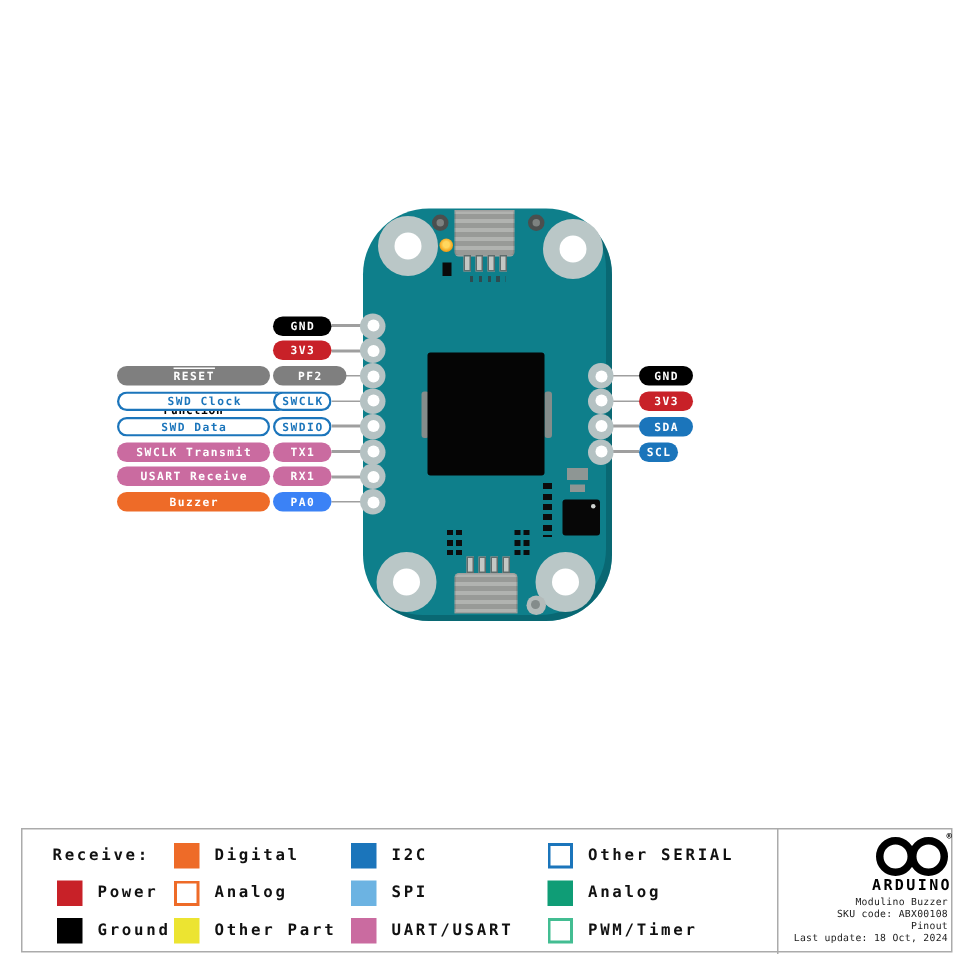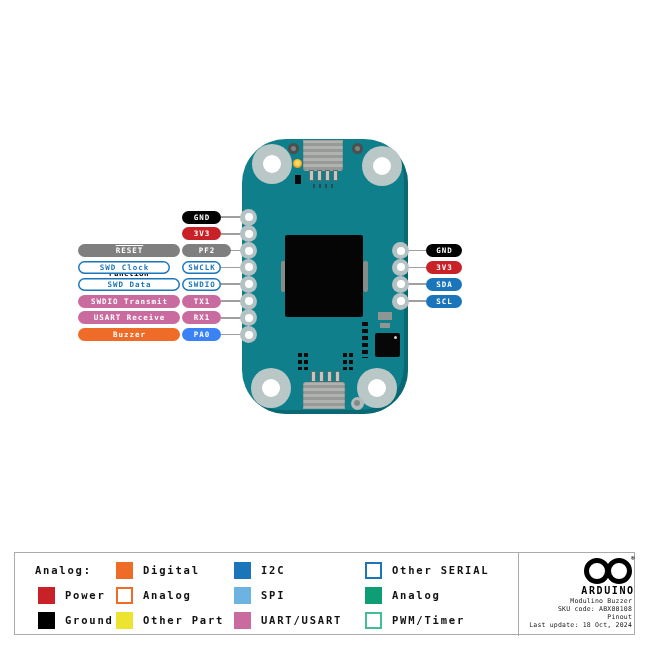--- a/index.html
+++ b/index.html
@@ -91,21 +91,21 @@
   <div class="abs mpin" style="left:310.5px;top:371px;"></div>
   <div class="abs mpin" style="left:318.5px;top:371px;"></div>
   <div class="abs mpin" style="left:326.5px;top:371px;"></div>
   <div class="abs mpin" style="left:334.5px;top:371px;"></div>
   <div class="abs conn" style="left:303px;top:382px;width:42px;height:27px;border-radius:3px 3px 0 0;"></div>
 
   <div class="abs fn-header" style="left:78px;top:229px;margin-top:40px;">Function</div>
 
   <div class="abs" style="left:14px;top:552px;width:619px;height:81px;border:1.5px solid #ababab;background:#fff;"></div>
   <div class="abs" style="left:518px;top:552px;width:0;height:84px;border-left:1.5px solid #ababab;"></div>
-  <div class="abs leg-label" style="left:35px;top:561.5px;">Analog:</div>
+  <div class="abs leg-label" style="left:35px;top:561.5px;">Receive:</div>
 
   <div class="abs" style="left:584px;top:558px;width:48px;height:26px;">
     <div class="ring" style="left:0;top:0;"></div>
     <div class="ring" style="left:22px;top:0;"></div>
     <div class="abs" style="left:8px;top:11.8px;width:10px;height:2.6px;background:#fff;"></div>
     <div class="abs" style="left:30px;top:11.8px;width:10px;height:2.6px;background:#fff;"></div>
     <div class="abs" style="left:33.7px;top:8px;width:2.6px;height:10px;background:#fff;"></div>
     <div class="abs" style="left:47px;top:-4px;font-size:6px;font-weight:bold;color:#000;">®</div>
   </div>
   <div class="abs" style="left:578px;top:585px;width:60px;text-align:center;font-size:10px;font-weight:bold;letter-spacing:1.6px;color:#000;">ARDUINO</div>
@@ -126,33 +126,33 @@
     <div class="abs pad" style="left: 240px; top: 225.3px;">
       <div class="abs pad-hole"></div>
     </div>
     <div class="abs leader" style="left: 221px; top: 249.85px; width: 28px;"></div>
     <div class="abs pill overline" style="left: 78px; top: 244.1px; width: 102px; background: rgb(127, 127, 127); color: rgb(255, 255, 255);">RESET</div>
     <div class="abs pill" style="left: 182px; top: 244.1px; width: 49px; background: rgb(127, 127, 127); color: rgb(255, 255, 255);">PF2</div>
     <div class="abs pad" style="left: 240px; top: 242.1px;">
       <div class="abs pad-hole"></div>
     </div>
     <div class="abs leader" style="left: 221px; top: 266.65px; width: 28px;"></div>
-    <div class="abs pill" style="left: 78px; top: 260.9px; width: 92px; background: rgb(255, 255, 255); color: rgb(27, 117, 187); box-shadow: rgb(27, 117, 187) 0px 0px 0px 1.5px inset;">SWD Clock</div>
+    <div class="abs pill" style="left: 78px; top: 260.9px; width: 116px; background: rgb(255, 255, 255); color: rgb(27, 117, 187); box-shadow: rgb(27, 117, 187) 0px 0px 0px 1.5px inset;">SWD Clock</div>
     <div class="abs pill" style="left: 182px; top: 260.9px; width: 39px; background: rgb(255, 255, 255); color: rgb(27, 117, 187); box-shadow: rgb(27, 117, 187) 0px 0px 0px 1.5px inset;">SWCLK</div>
     <div class="abs pad" style="left: 240px; top: 258.9px;">
       <div class="abs pad-hole"></div>
     </div>
     <div class="abs leader" style="left: 221px; top: 283.45px; width: 28px;"></div>
     <div class="abs pill" style="left: 78px; top: 277.7px; width: 102px; background: rgb(255, 255, 255); color: rgb(27, 117, 187); box-shadow: rgb(27, 117, 187) 0px 0px 0px 1.5px inset;">SWD Data</div>
     <div class="abs pill" style="left: 182px; top: 277.7px; width: 39px; background: rgb(255, 255, 255); color: rgb(27, 117, 187); box-shadow: rgb(27, 117, 187) 0px 0px 0px 1.5px inset;">SWDIO</div>
     <div class="abs pad" style="left: 240px; top: 275.7px;">
       <div class="abs pad-hole"></div>
     </div>
     <div class="abs leader" style="left: 221px; top: 300.25px; width: 28px;"></div>
-    <div class="abs pill" style="left: 78px; top: 294.5px; width: 102px; background: rgb(202, 107, 160); color: rgb(255, 255, 255);">SWDIO Transmit</div>
+    <div class="abs pill" style="left: 78px; top: 294.5px; width: 102px; background: rgb(202, 107, 160); color: rgb(255, 255, 255);">SWCLK Transmit</div>
     <div class="abs pill" style="left: 182px; top: 294.5px; width: 39px; background: rgb(202, 107, 160); color: rgb(255, 255, 255);">TX1</div>
     <div class="abs pad" style="left: 240px; top: 292.5px;">
       <div class="abs pad-hole"></div>
     </div>
     <div class="abs leader" style="left: 221px; top: 317.05px; width: 28px;"></div>
     <div class="abs pill" style="left: 78px; top: 311.3px; width: 102px; background: rgb(202, 107, 160); color: rgb(255, 255, 255);">USART Receive</div>
     <div class="abs pill" style="left: 182px; top: 311.3px; width: 39px; background: rgb(202, 107, 160); color: rgb(255, 255, 255);">RX1</div>
     <div class="abs pad" style="left: 240px; top: 309.3px;">
       <div class="abs pad-hole"></div>
     </div>
@@ -174,21 +174,21 @@
     <div class="abs pill" style="left: 426px; top: 260.9px; width: 36px; background: rgb(200, 33, 40); color: rgb(255, 255, 255);">3V3</div>
     <div class="abs leader" style="left: 400px; top: 283.45px; width: 26px;"></div>
     <div class="abs pad" style="left: 392px; top: 275.7px;">
       <div class="abs pad-hole"></div>
     </div>
     <div class="abs pill" style="left: 426px; top: 277.7px; width: 36px; background: rgb(27, 117, 187); color: rgb(255, 255, 255);">SDA</div>
     <div class="abs leader" style="left: 400px; top: 300.25px; width: 26px;"></div>
     <div class="abs pad" style="left: 392px; top: 292.5px;">
       <div class="abs pad-hole"></div>
     </div>
-    <div class="abs pill" style="left: 426px; top: 294.5px; width: 36px; background: rgb(27, 117, 187); color: rgb(255, 255, 255);">SCL</div>
+    <div class="abs pill" style="left: 426px; top: 294.5px; width: 26px; background: rgb(27, 117, 187); color: rgb(255, 255, 255);">SCL</div>
     <div class="abs sq" style="left: 38px; top: 586.5px; background: rgb(200, 33, 40);"></div>
     <div class="abs leg-label" style="left: 65px; top: 586.5px;">Power</div>
     <div class="abs sq" style="left: 38px; top: 611.5px; background: rgb(0, 0, 0);"></div>
     <div class="abs leg-label" style="left: 65px; top: 611.5px;">Ground</div>
     <div class="abs sq" style="left: 116px; top: 561.5px; background: rgb(238, 107, 40);"></div>
     <div class="abs leg-label" style="left: 143px; top: 561.5px;">Digital</div>
     <div class="abs sq" style="left: 116px; top: 586.5px; background: rgb(255, 255, 255); box-shadow: rgb(238, 107, 40) 0px 0px 0px 2px inset;"></div>
     <div class="abs leg-label" style="left: 143px; top: 586.5px;">Analog</div>
     <div class="abs sq" style="left: 116px; top: 611.5px; background: rgb(236, 228, 49);"></div>
     <div class="abs leg-label" style="left: 143px; top: 611.5px;">Other Part</div>

